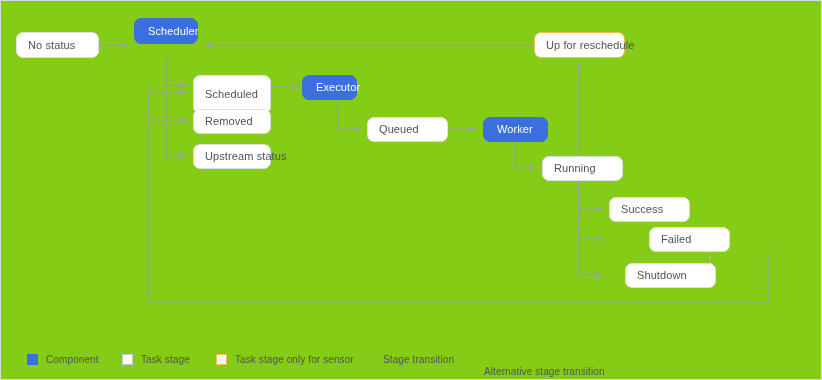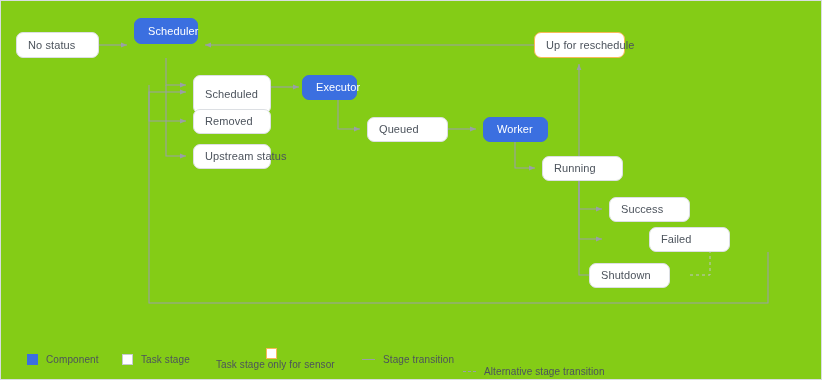--- a/index.html
+++ b/index.html
@@ -137,32 +137,32 @@
   <div class="node sensor" style="left:533px; top:31px;  width:91px; height:26px;">Up for reschedule</div>
   <div class="node stage" style="left:192px; top:74px;  width:78px; height:39px;">Scheduled</div>
   <div class="node component" style="left:301px; top:74px;  width:55px; height:25px;">Executor</div>
   <div class="node stage" style="left:366px; top:116px; width:81px; height:25px;">Queued</div>
   <div class="node stage" style="left:192px; top:108px; width:78px; height:25px;">Removed</div>
   <div class="node component" style="left:482px; top:116px; width:65px; height:25px;">Worker</div>
   <div class="node stage" style="left:192px; top:143px; width:78px; height:25px;">Upstream status</div>
   <div class="node stage" style="left:541px; top:155px; width:81px; height:25px;">Running</div>
   <div class="node stage" style="left:608px; top:196px; width:81px; height:25px;">Success</div>
   <div class="node stage" style="left:608px; top:226px; width:81px; height:25px;margin-left:40px;">Failed</div>
-  <div class="node stage" style="left:588px; top:262px; width:81px; height:25px;">Shutdown</div>
+  <div class="node stage" style="left:624px; top:262px; width:91px; height:25px;">Shutdown</div>
 
   <div id="legend">
     <div class="legend-item" style="left:26px;">
       <span class="swatch filled"></span>
       <span>Component</span>
     </div>
     <div class="legend-item" style="left:121px;">
       <span class="swatch outline"></span>
       <span>Task stage</span>
     </div>
-    <div class="legend-item" style="left:215px;flex-direction:column;">
+    <div class="legend-item" style="left:215px;">
       <span class="swatch outline-orange"></span>
       <span>Task stage only for sensor</span>
     </div>
     <div class="legend-item" style="left:361px;">
       <span class="solidline"></span>
       <span>Stage transition</span>
     </div>
     <div class="legend-item" style="left:462px;margin-top:24px;">
       <span class="dashline"></span>
       <span>Alternative stage transition</span>

